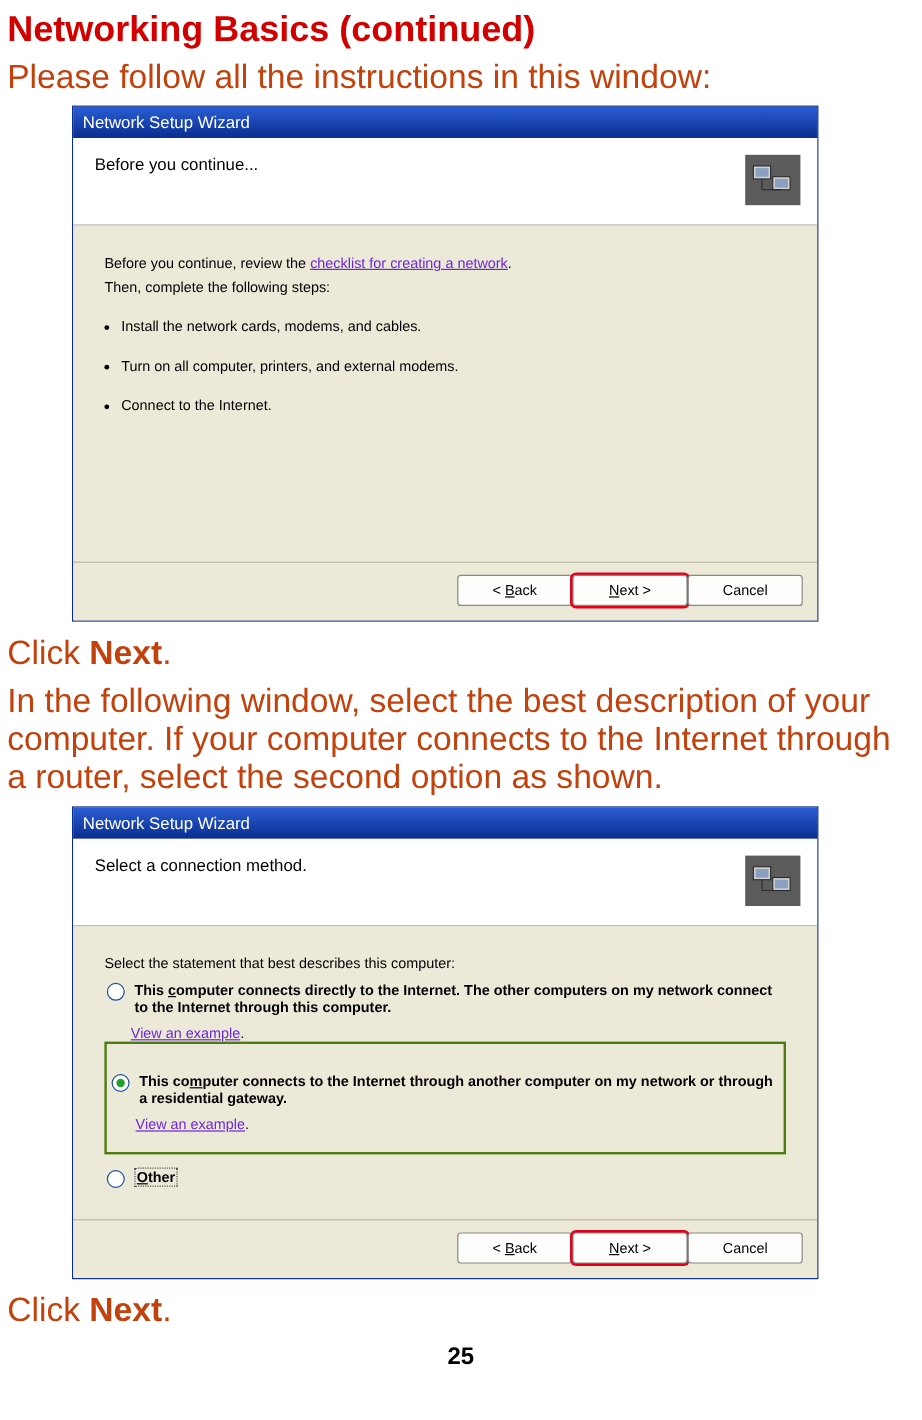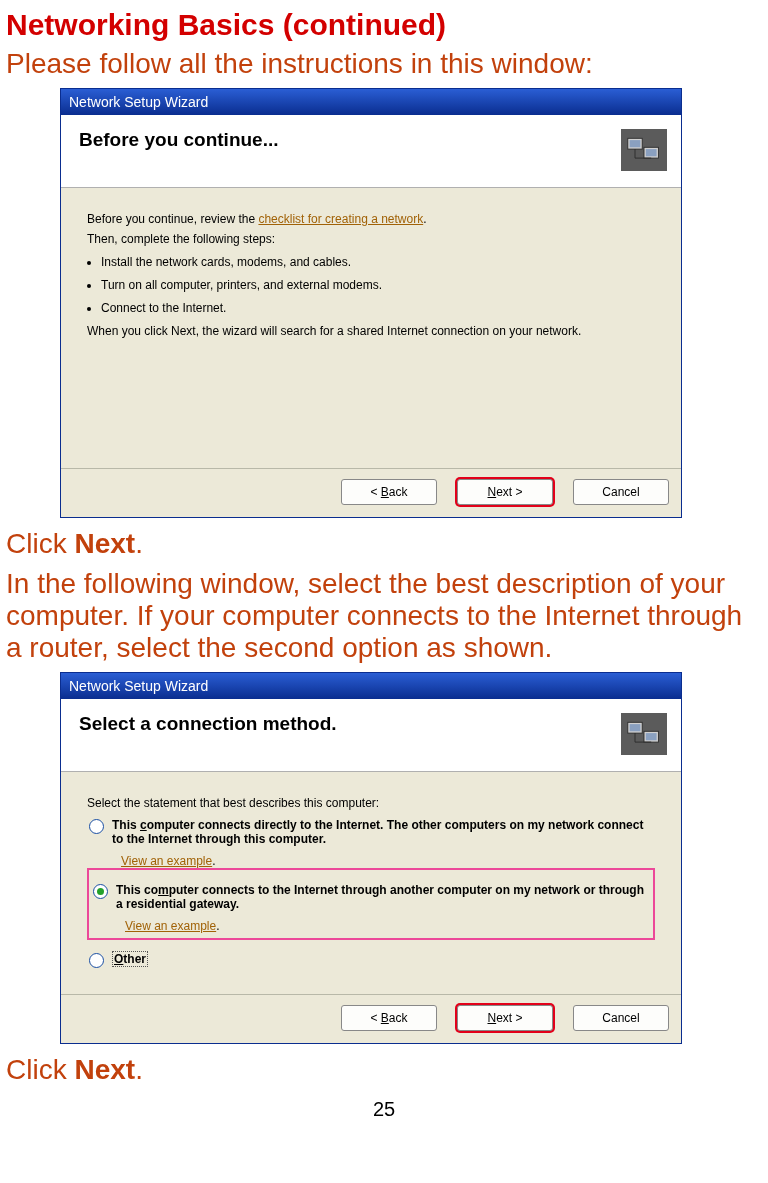--- a/index.html
+++ b/index.html
@@ -37,61 +37,61 @@
     padding: 5px 8px;
   }
   .header-strip {
     background: #fff;
     padding: 14px 14px 16px 18px;
     display:flex;
     align-items:flex-start;
     justify-content:space-between;
     border-bottom:1px solid #b0b0b0;
   }
-  .header-title { font-weight:bold; font-size:19px; }
+  .header-title { font-weight:normal; font-size:14px; }
   .header-icon { width:46px; height:42px; background:#5b5b5b; display:flex; align-items:center; justify-content:center; }
   .header-icon svg { width:36px; height:32px; }
   .body-panel {
     background: #ece9d8;
     padding:18px 26px 18px 26px;
     font-size:12px;
     color:#000;
     min-height:220px;
     box-sizing:border-box;
   }
   .body-panel.first { min-height:280px; }
   .body-panel p { margin:6px 0; }
   .ul { margin:4px 0 8px 0; padding-left:14px; }
-  .ul li { margin:9px 0; font-size:12px; }
-  .link { color:#a16207; text-decoration:underline; }
+  .ul li { margin:19px 0; font-size:12px; }
+  .link { color:#6d28d9; text-decoration:underline; }
   .radio-row { display:flex; align-items:flex-start; gap:8px; margin:6px 0; padding:2px;font-weight:bold; }
   .radio {
     width:13px;height:13px;border:1px solid #1a4fa3;border-radius:50%;
     background:#fff;flex-shrink:0;margin-top:1px;display:flex;align-items:center;justify-content:center;
   }
   .radio.selected::after {
     content:"";width:7px;height:7px;border-radius:50%;background:#23a12c;display:block;
   }
   .radio-text { font-size:12px; }
   .radio-text .u { text-decoration: underline; }
-  .radio-sub { margin-left:34px; font-size:12px; }
-  .highlight-box { border:2px solid #ec4899; padding:5px 2px; }
+  .radio-sub { margin-left:22px; font-size:12px; }
+  .highlight-box { border:2px solid #4d7c0f; padding:16px 2px; }
   .footer-bar {
-    display:flex; justify-content:flex-end; gap:20px;
+    display:flex; justify-content:flex-end; gap:0;
     padding:10px 12px 12px 12px; background:#ece9d8; border-top:1px solid #b8b8a8;
   }
   .xp-btn {
     min-width:78px; height:24px; font-size:12px;
     background:#fdfdfb; border:1px solid #888; border-radius:3px;
     display:flex;align-items:center;justify-content:center;
     padding:0 8px;
   }
   .xp-btn .u { text-decoration:underline; }
   .xp-btn.primary-outline { box-shadow:0 0 0 2px #e2001a; }
-  .pg { text-align:center; font-size:20px; margin-top:12px;}
+  .pg { text-align:center; font-size:20px; margin-top:12px;font-weight:bold;}
 </style>
 </head>
 <body>
 
 <h1 class="doc-title">Networking Basics (continued)</h1>
 <p class="doc-intro">Please follow all the instructions in this window:</p>
 
 <div class="wizard">
   <div class="titlebar">Network Setup Wizard</div>
   <div class="header-strip">
@@ -110,21 +110,20 @@
   <div class="body-panel first">
     <p>
       <span>Before you continue, review the </span><span class="link">checklist for creating a network</span><span>.</span>
     </p>
     <p>Then, complete the following steps:</p>
     <ul class="ul">
       <li>Install the network cards, modems, and cables.</li>
       <li>Turn on all computer, printers, and external modems.</li>
       <li>Connect to the Internet.</li>
     </ul>
-    <p>When you click Next, the wizard will search for a shared Internet connection on your network.</p>
   </div>
   <div class="footer-bar">
     <div class="xp-btn">
         <span>&lt; <span class="u">B</span>ack</span>
       </div>
     <div class="xp-btn primary-outline">
         <span><span class="u">N</span>ext &gt;</span>
       </div>
     <div class="xp-btn">Cancel</div>
   </div>

